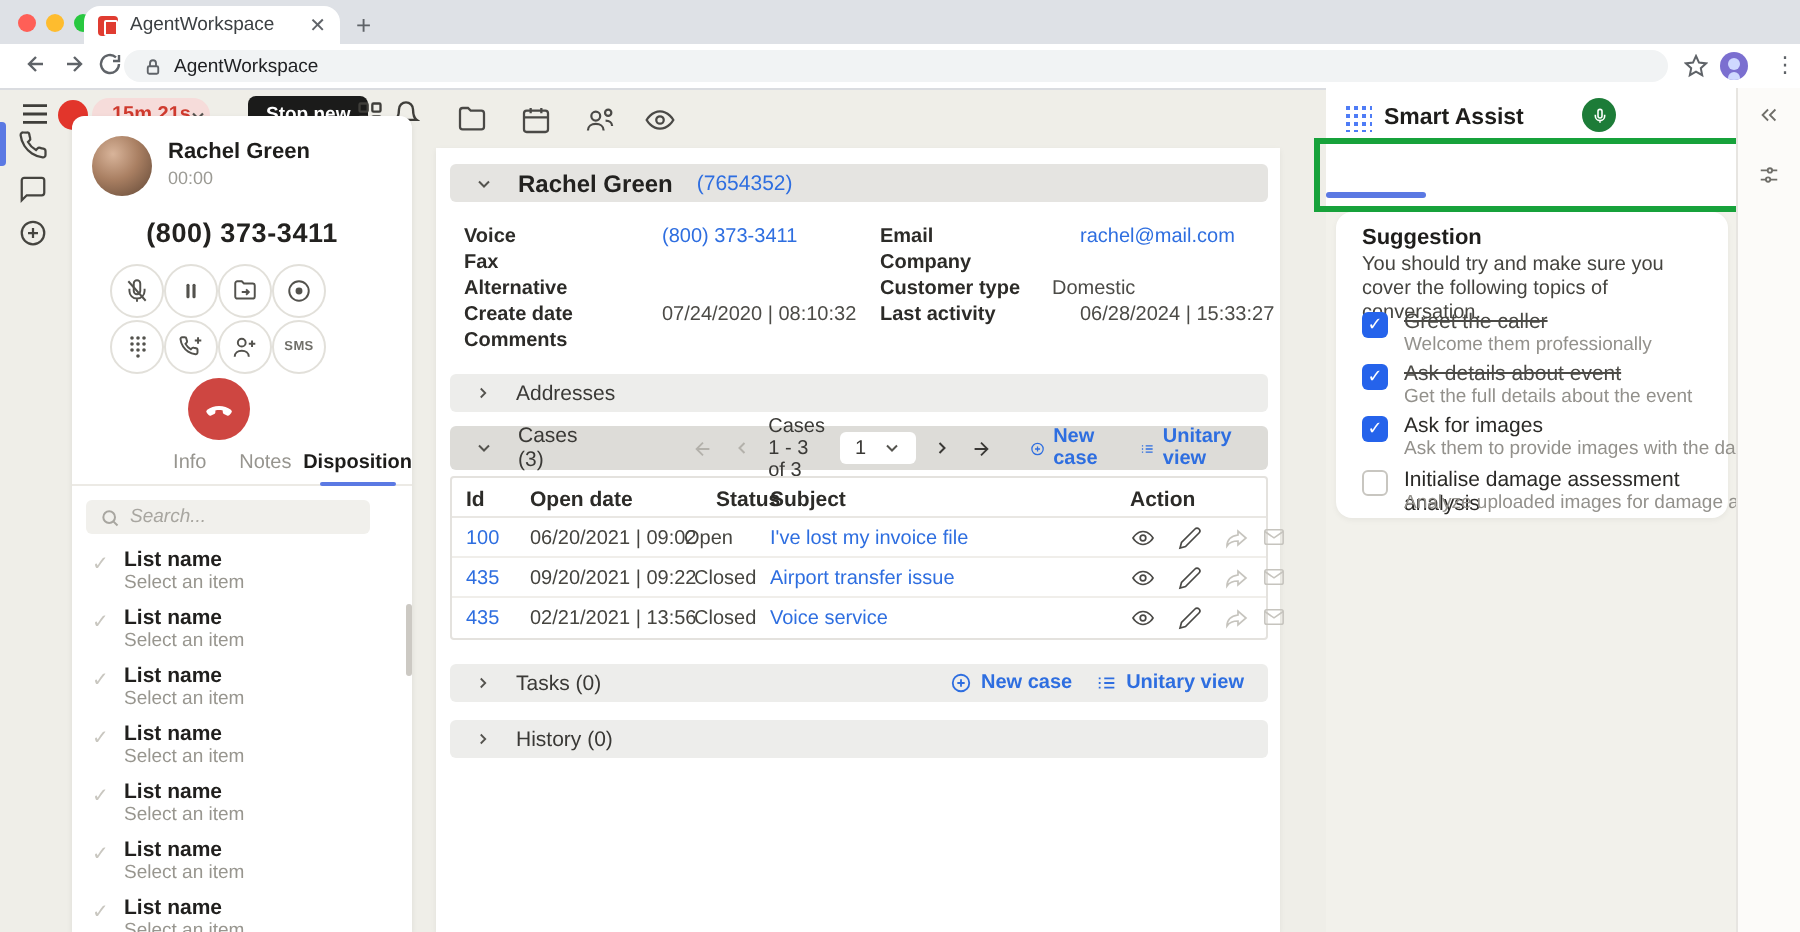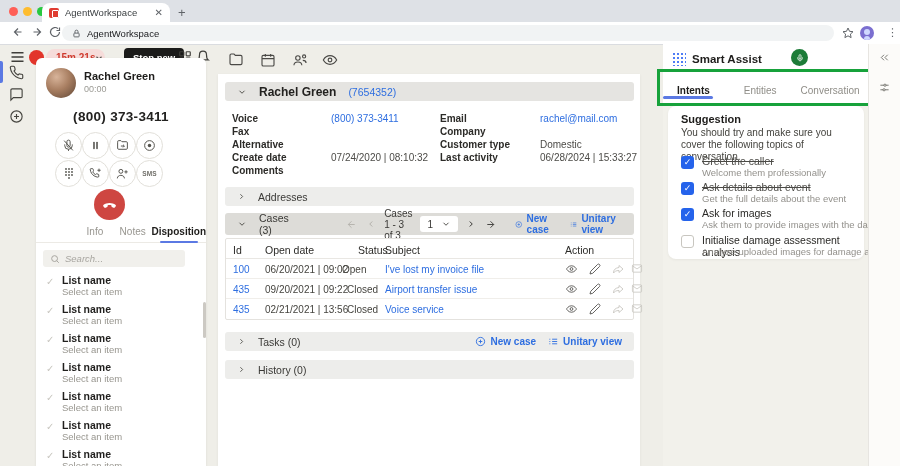--- a/index.html
+++ b/index.html
@@ -71,21 +71,21 @@
   .lnk { color:#2e6ee0; }
   .addrbar2 { top:113px; background:#ededeb; }
   .casesbar { top:139px; background:#dddcd8; height:22px; }
   .pgn { display:flex; align-items:center; gap:8px; font-size:10px; color:#3a3936; }
   .pgn .dim { color:#b3b1ab; }
   .pgsel { background:#fff; border-radius:3px; height:16px; padding:0 7px; display:flex; align-items:center; gap:8px; font-size:10px; color:#3a3936; }
   .bluelink { display:flex; align-items:center; gap:4px; font-size:10px; font-weight:bold; color:#2e6ee0; }
   .ctable { position:absolute; left:7px; top:164px; width:409px; height:82px; border:1px solid #e4e2de; border-radius:2px; background:#fff; }
   .crow { position:absolute; left:0; width:407px; height:20px; font-size:10px; color:#45443f; }
   .crow .c { position:absolute; top:5px; }
-  .chead { font-weight:normal; color:#2c2b28; border-bottom:1px solid #e9e7e3; font-size:10.5px; }
+  .chead { font-weight:bold; color:#2c2b28; border-bottom:1px solid #e9e7e3; font-size:10.5px; }
   .rowline { border-bottom:1px solid #f0eeea; }
   .aic { position:absolute; top:4px; color:#4a4946; }
   .aic.dim { color:#c6c4be; }
   .tasksbar { top:258px; background:#ededeb; }
   .histbar { top:286px; background:#ededeb; }
 
   
   .assist { position:absolute; left:663px; top:44px; width:205px; height:422px; background:#f2f1eb; }
   .assist-head { position:absolute; left:0; top:0; width:205px; height:62px; background:#fff; }
   .sa-title { position:absolute; left:29px; top:9px; font-size:11.5px; font-weight:bold; color:#1e1d1b; }
@@ -389,21 +389,21 @@
     <span class="fl" style="left:14px;top:52px">Fax</span>
     <span class="fl" style="left:14px;top:65px">Alternative</span>
     <span class="fl" style="left:14px;top:78px">Create date</span>
     <span class="fv" style="left:113px;top:78px">07/24/2020 | 08:10:32</span>
     <span class="fl" style="left:14px;top:91px">Comments</span>
 
     <span class="fl" style="left:222px;top:39px">Email</span>
     <span class="fv lnk" style="left:322px;top:39px">rachel@mail.com</span>
     <span class="fl" style="left:222px;top:52px">Company</span>
     <span class="fl" style="left:222px;top:65px">Customer type</span>
-    <span class="fv" style="left:322px;top:65px">Domestic</span>
+    <span class="fv" style="left:308px;top:65px">Domestic</span>
     <span class="fl" style="left:222px;top:78px">Last activity</span>
     <span class="fv" style="left:322px;top:78px">06/28/2024 | 15:33:27</span>
 
     <div class="secbar addrbar2">
       <span class="chev">
           <svg width="9" height="9" viewBox="0 0 24 24" fill="none" stroke="currentColor" stroke-width="2.4">
             <path d="M9 6l6 6-6 6"></path>
           </svg>
         </span>
       <span>Addresses</span>
@@ -590,26 +590,20 @@
   <div class="assist">
     <div class="assist-head">
       <span class="sa-grid"></span>
       <span class="sa-title">Smart Assist</span>
       <span class="sa-mic">
           <svg width="8" height="8" viewBox="0 0 24 24" fill="none" stroke="currentColor" stroke-width="2.4">
             <path d="M12 2a3 3 0 0 0-3 3v7a3 3 0 0 0 6 0V5a3 3 0 0 0-3-3z"></path>
             <path d="M19 10v2a7 7 0 0 1-14 0v-2M12 19v3"></path>
           </svg>
         </span>
-      <div class="sa-tabs">
-        <span class="sa-tab on" style="margin-left:14px">Intents</span>
-        <span class="sa-tab" style="margin-left:34px">Entities</span>
-        <span class="sa-tab" style="margin-left:24px">Conversation</span>
-        <span class="sa-tab" style="margin-left:22px">AI</span>
-      </div>
       <span class="sa-underline"></span>
     </div>
 
     <div class="sa-card">
       <span class="sg-head">Suggestion</span>
       <div class="sg-intro">You should try and make sure you cover the following topics of conversation.</div>
 
       <div class="sg-item" style="top:49px">
         <span class="cbx on">✓</span>
         <span class="sg-t struck">Greet the caller</span>

